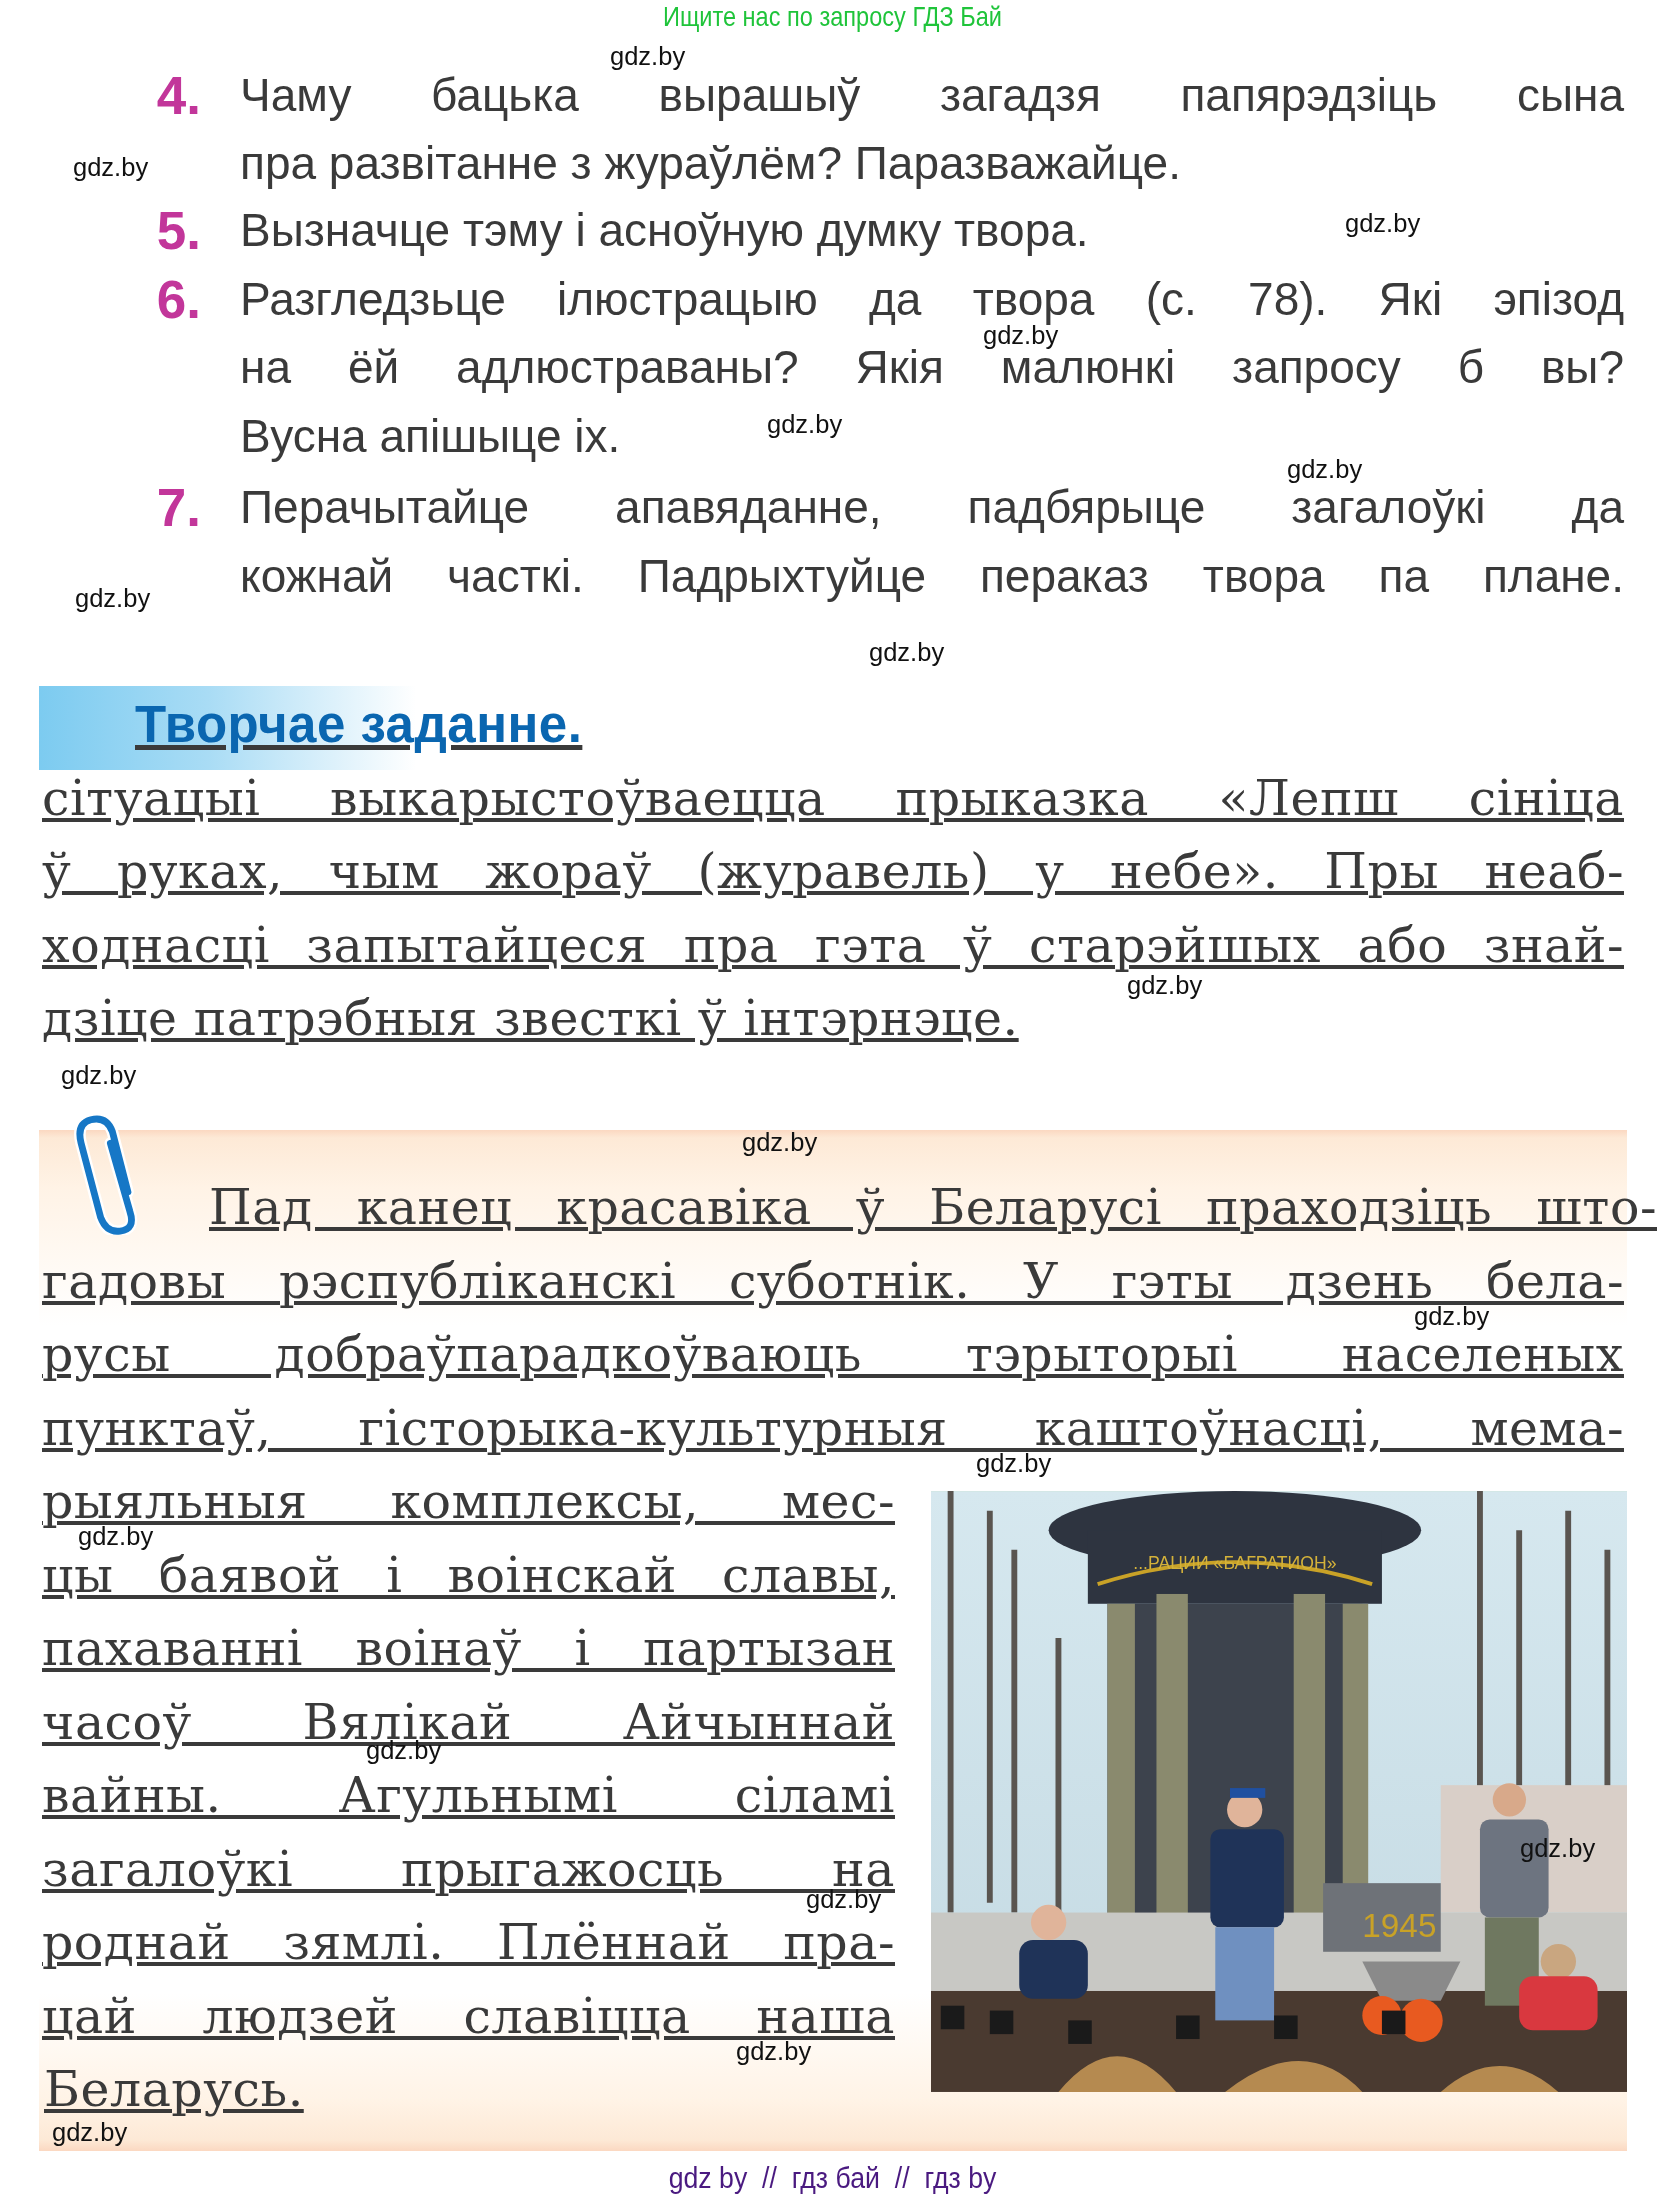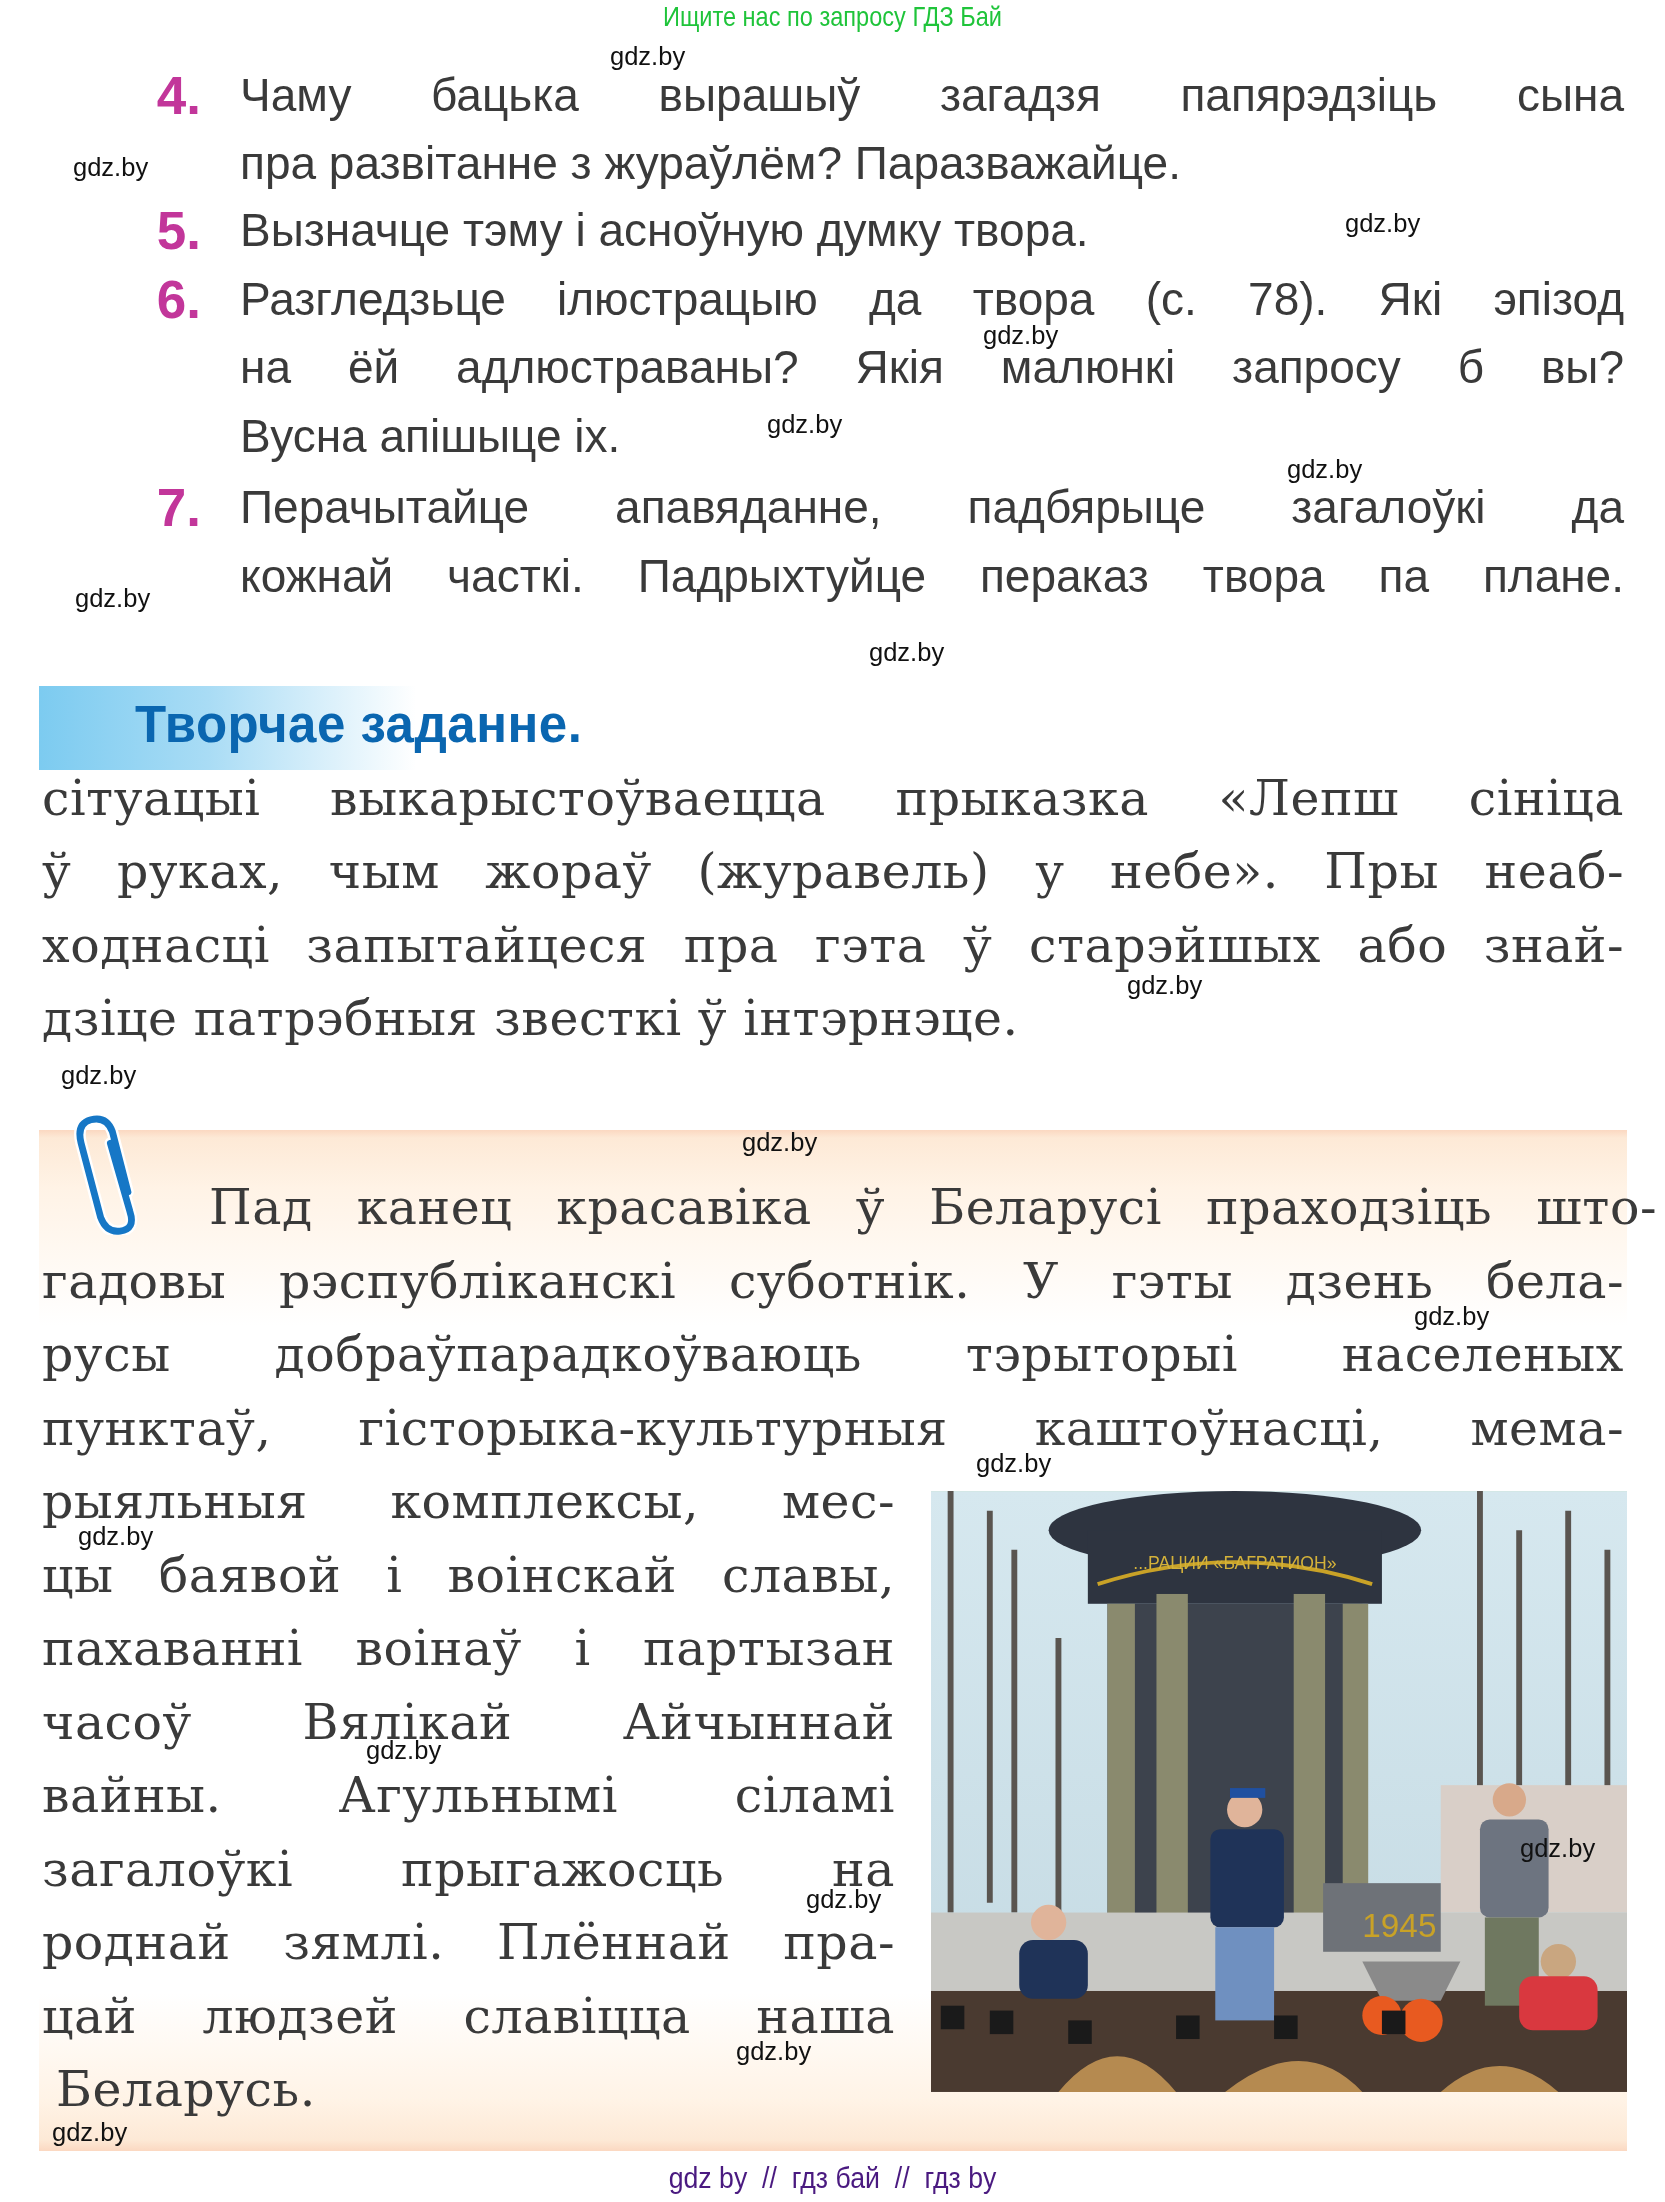--- a/index.html
+++ b/index.html
@@ -3,21 +3,21 @@
 <meta charset="utf-8">
 <style>
   html, body { margin: 0; padding: 0; background: #ffffff; }
   body { width: 1665px; height: 2202px; position: relative; overflow: hidden; }
   .abs { position: absolute; }
   .top-banner { left: 0; width: 1665px; top: 0; text-align: center; font-family: "Liberation Sans", sans-serif; font-size: 27.4px; color: #1fc43a; line-height: 33px; transform: scaleX(0.86); }
   .wm { font-family: "Liberation Sans", sans-serif; font-size: 25.5px; color: #111; line-height: 25.5px; white-space: nowrap; }
   .q-line { font-family: "Liberation Sans", sans-serif; font-size: 46px; color: #3a3a3a; white-space: nowrap; line-height: 69px; }
   .q-num { font-family: "Liberation Sans", sans-serif; font-weight: bold; font-size: 53px; color: #c2369a; line-height: 69px; text-align: right; width: 59px; }
   .justify { text-align: justify; text-align-last: justify; }
-  .ser { font-family: "DejaVu Serif", serif; font-size: 49px; color: #3a3a3a; line-height: 74px; white-space: nowrap; letter-spacing: 0.5px; }
+  .ser { font-family: "DejaVu Serif", serif; font-size: 49px; color: #3a3a3a; line-height: 74px; white-space: nowrap; letter-spacing: 0.5px; text-decoration: underline; }
   .task-box { left: 39px; top: 686px; width: 377px; height: 84px; background: linear-gradient(90deg, #7ccbf0 0%, #a9dcf5 45%, #ffffff 100%); }
   .task-heading { font-family: "Liberation Sans", sans-serif; font-weight: bold; font-size: 51px; color: #0a66b0; }
   .info-banner { left: 39px; top: 1130px; width: 1588px; height: 1021px; background: linear-gradient(180deg, #fbd8c1 0px, #fde9d6 7.8px, #fff3e6 59px, #ffffff 196px, #ffffff 863px, #fff3e6 970px, #fde9d6 1010px, #fbd8c1 1021px); }
   .photo { left: 931px; top: 1491px; width: 696px; height: 601px; overflow: hidden; background: #84cc16; }
   .footer { left: 0; width: 1665px; top: 2162px; text-align: center; font-family: "Liberation Sans", sans-serif; font-size: 29px; color: #4a1a80; transform: scaleX(0.92); }
 </style>
 </head>
 <body>
 
 <div class="abs top-banner">Ищите нас по запросу ГДЗ Бай</div>
@@ -59,21 +59,21 @@
 <div class="abs ser justify" style="left:42px; top:1392px; width:1582px;">пунктаў, гісторыка-культурныя каштоўнасці, мема-</div>
 
 <div class="abs ser justify" style="left:42px; top:1465px; width:853px;">рыяльныя комплексы, мес-</div>
 <div class="abs ser justify" style="left:42px; top:1539px; width:853px;">цы баявой і воінскай славы,</div>
 <div class="abs ser justify" style="left:42px; top:1612px; width:853px;">пахаванні воінаў і партызан</div>
 <div class="abs ser justify" style="left:42px; top:1686px; width:853px;">часоў Вялікай Айчыннай</div>
 <div class="abs ser justify" style="left:42px; top:1759px; width:853px;">вайны. Агульнымі сіламі</div>
 <div class="abs ser justify" style="left:42px; top:1833px; width:853px;">загалоўкі прыгажосць на</div>
 <div class="abs ser justify" style="left:42px; top:1906px; width:853px;">роднай зямлі. Плённай пра-</div>
 <div class="abs ser justify" style="left:42px; top:1980px; width:853px;">цай людзей славіцца наша</div>
-<div class="abs ser" style="left:56px; top:2053px;">Беларусь.</div>
+<div class="abs ser" style="left:44px; top:2053px;">Беларусь.</div>
 
 <div class="abs photo">
   <svg width="696" height="601" viewBox="0 0 710 613">
     <defs>
       <linearGradient id="sky" x1="0" y1="0" x2="0" y2="1">
         <stop offset="0" stop-color="#d6e8ef"></stop>
           <stop offset="1" stop-color="#c3d9e2"></stop>
       </linearGradient>
     </defs>
     <rect width="710" height="613" fill="url(#sky)"></rect>

